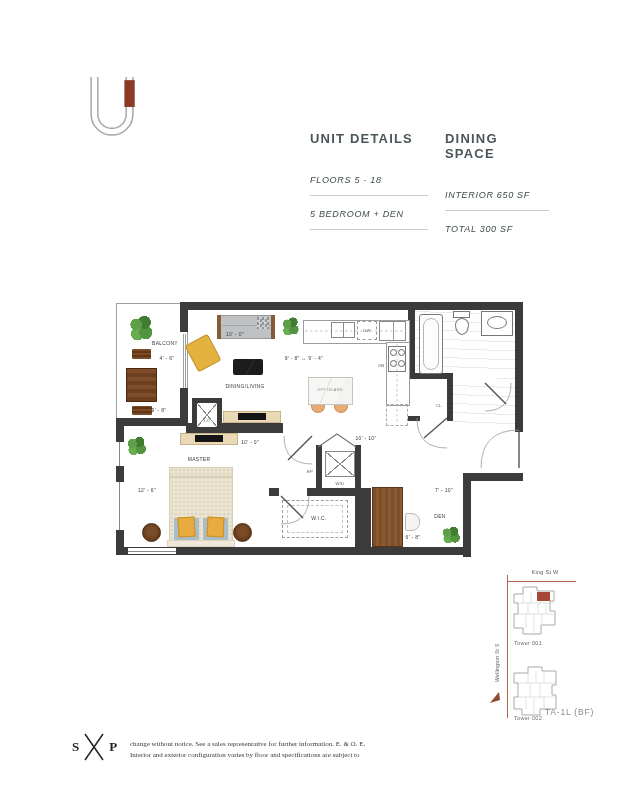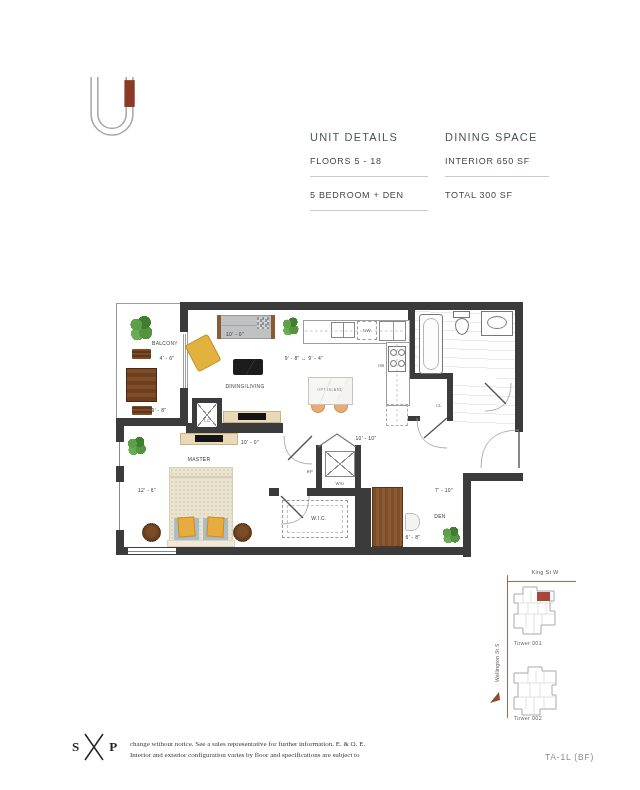--- a/index.html
+++ b/index.html
@@ -5,22 +5,22 @@
   html,body{margin:0;padding:0;background:#fff;}
   .page{position:relative;width:640px;height:790px;background:#ffffff;overflow:hidden;
         font-family:"Liberation Sans",sans-serif;}
   .abs{position:absolute;box-sizing:border-box;}
   
   .title{position:absolute;left:310px;top:90px;font-size:21px;font-weight:600;
          letter-spacing:2px;color:#A6473A;white-space:nowrap;}
   .specs{position:absolute;left:310px;top:131px;display:flex;gap:17px;}
   .spec-col1{width:118px;}
   .spec-col2{width:104px;}
-  .spec-head{font-size:11px;letter-spacing:1.2px;color:#4b565a;margin-bottom:0;}
-  .spec-row{font-size:9px;letter-spacing:.7px;color:#3e494c;padding:13px 0 10px;white-space:nowrap;}
+  .spec-head{font-size:13px;letter-spacing:1.2px;color:#4b565a;margin-bottom:16px;font-weight:bold;}
+  .spec-row{font-size:9px;letter-spacing:.7px;color:#3e494c;padding:13px 0 10px;white-space:nowrap;font-style:italic;}
   .hr{border-bottom:1px solid #c9cccb;}
   
   .plan{position:absolute;left:95px;top:290px;width:430px;height:290px;}
   .wall{position:absolute;background:#3b3b3b;}
   .lbl{position:absolute;font-size:5px;letter-spacing:.3px;color:#3c3c3c;
        white-space:nowrap;transform:translate(-50%,-50%);z-index:30;}
   .tiny{font-size:4.2px;color:#555;}
   .cnt{position:absolute;background:#fff;border:1px solid #9c9c9c;}
   .plant{position:absolute;z-index:20;border-radius:50% 42% 55% 48%;background:
     radial-gradient(circle at 30% 35%, #5ea04a 0 22%, transparent 23%),
@@ -43,21 +43,21 @@
   .sitemap{position:absolute;left:480px;top:562px;width:150px;height:165px;}
   .street-h{position:absolute;left:28px;top:19px;width:68px;height:1px;background:#b2654a;}
   .street-v{position:absolute;left:27px;top:13px;width:1px;height:143px;background:#b2654a;}
   .street-lbl{position:absolute;font-size:5.5px;color:#555;letter-spacing:.3px;white-space:nowrap;}
   .twr-lbl{position:absolute;font-size:5.5px;color:#6a6a6a;letter-spacing:.3px;}
   
   .sxp{position:absolute;left:72px;top:732px;display:flex;align-items:center;gap:3px;
        font-family:"Liberation Serif",serif;font-size:13px;font-weight:bold;color:#23232b;}
   .disc{position:absolute;left:130px;top:739px;width:268px;font-family:"Liberation Serif",serif;
         font-size:7px;line-height:1.5;color:#3a3a3a;}
-  .plancode{position:absolute;left:545px;top:752px;font-size:8.5px;letter-spacing:.8px;color:#8a8a8a;}
+  .plancode{position:absolute;left:545px;top:707px;font-size:8.5px;letter-spacing:.8px;color:#8a8a8a;}
 </style>
 </head>
 <body>
 
 <div class="page">
 
   <svg class="abs" style="left:80px;top:70px;" width="64" height="76" viewBox="0 0 62 72">
     <path d="M14,6 V42 a17,17 0 0 0 34,0 V6" fill="none" stroke="#a7aaaa" stroke-width="8"></path>
     <path d="M14,6 V42 a17,17 0 0 0 34,0 V6" fill="none" stroke="#ffffff" stroke-width="5"></path>
     <rect x="43" y="9" width="10" height="26" fill="#8C3A26"></rect>

